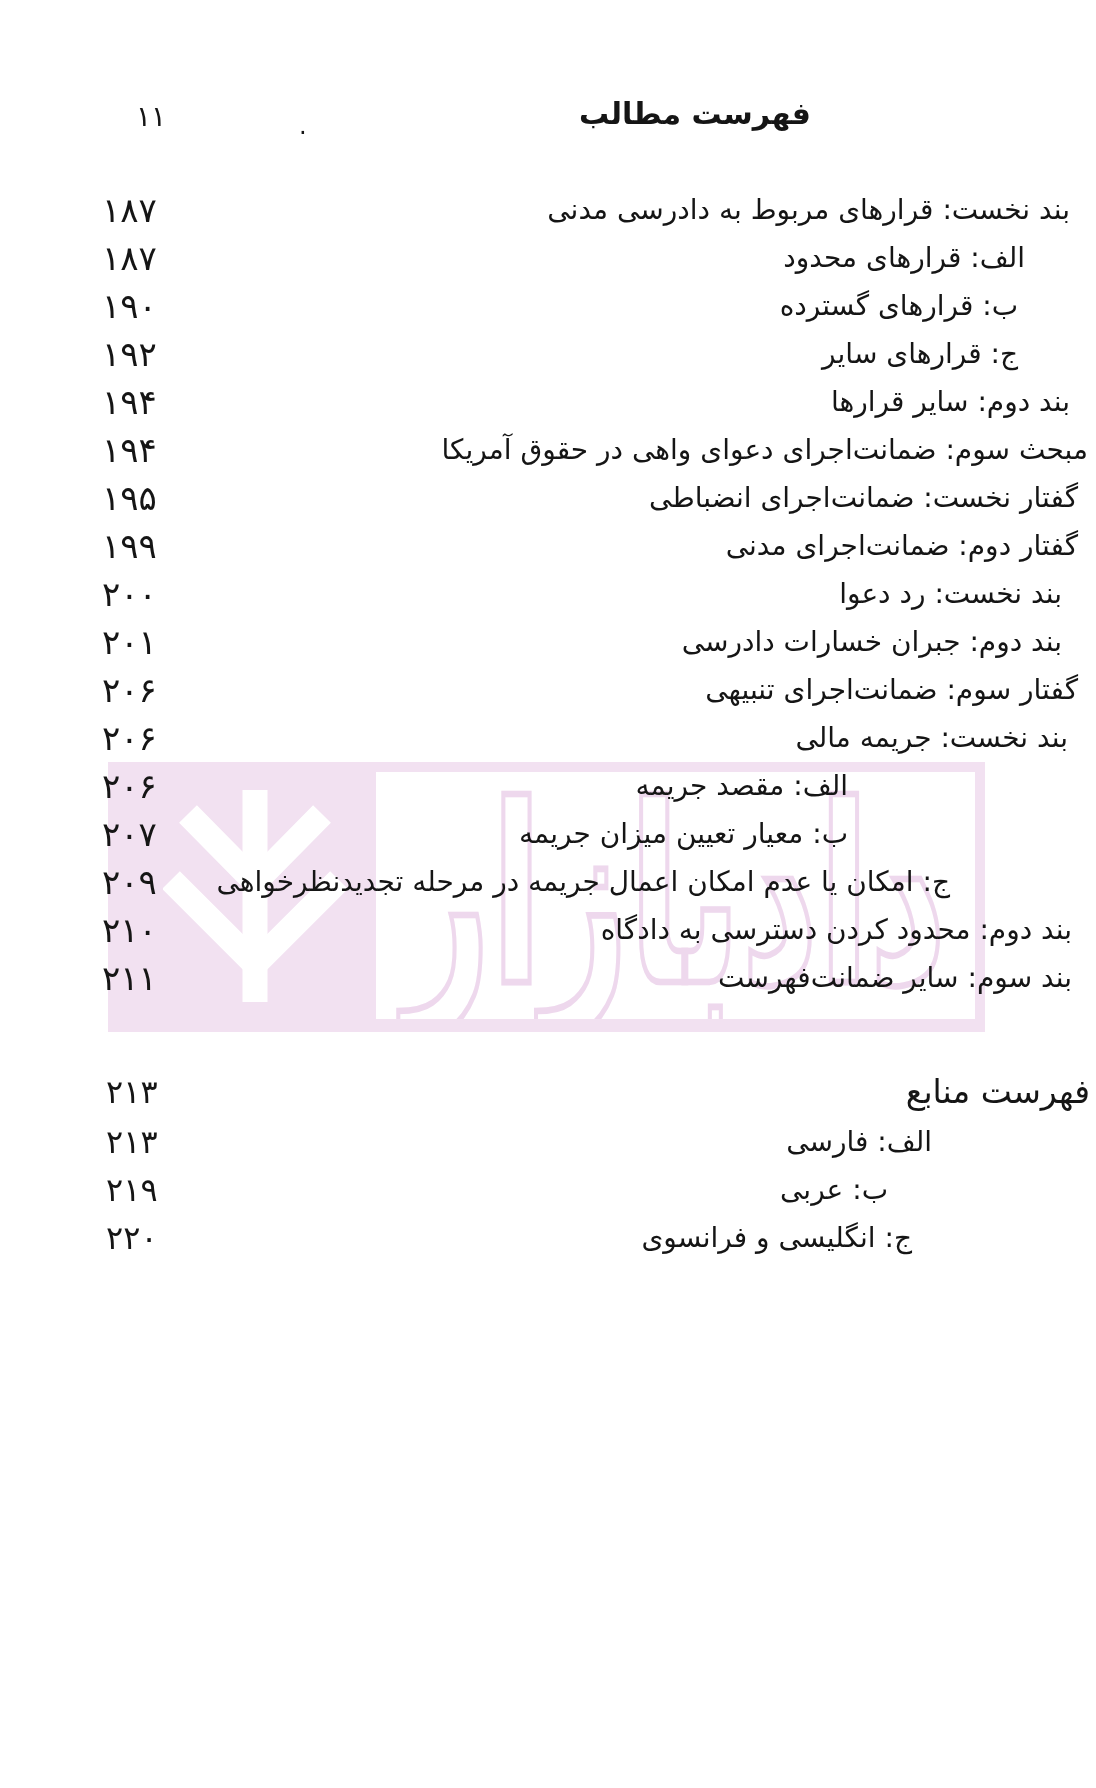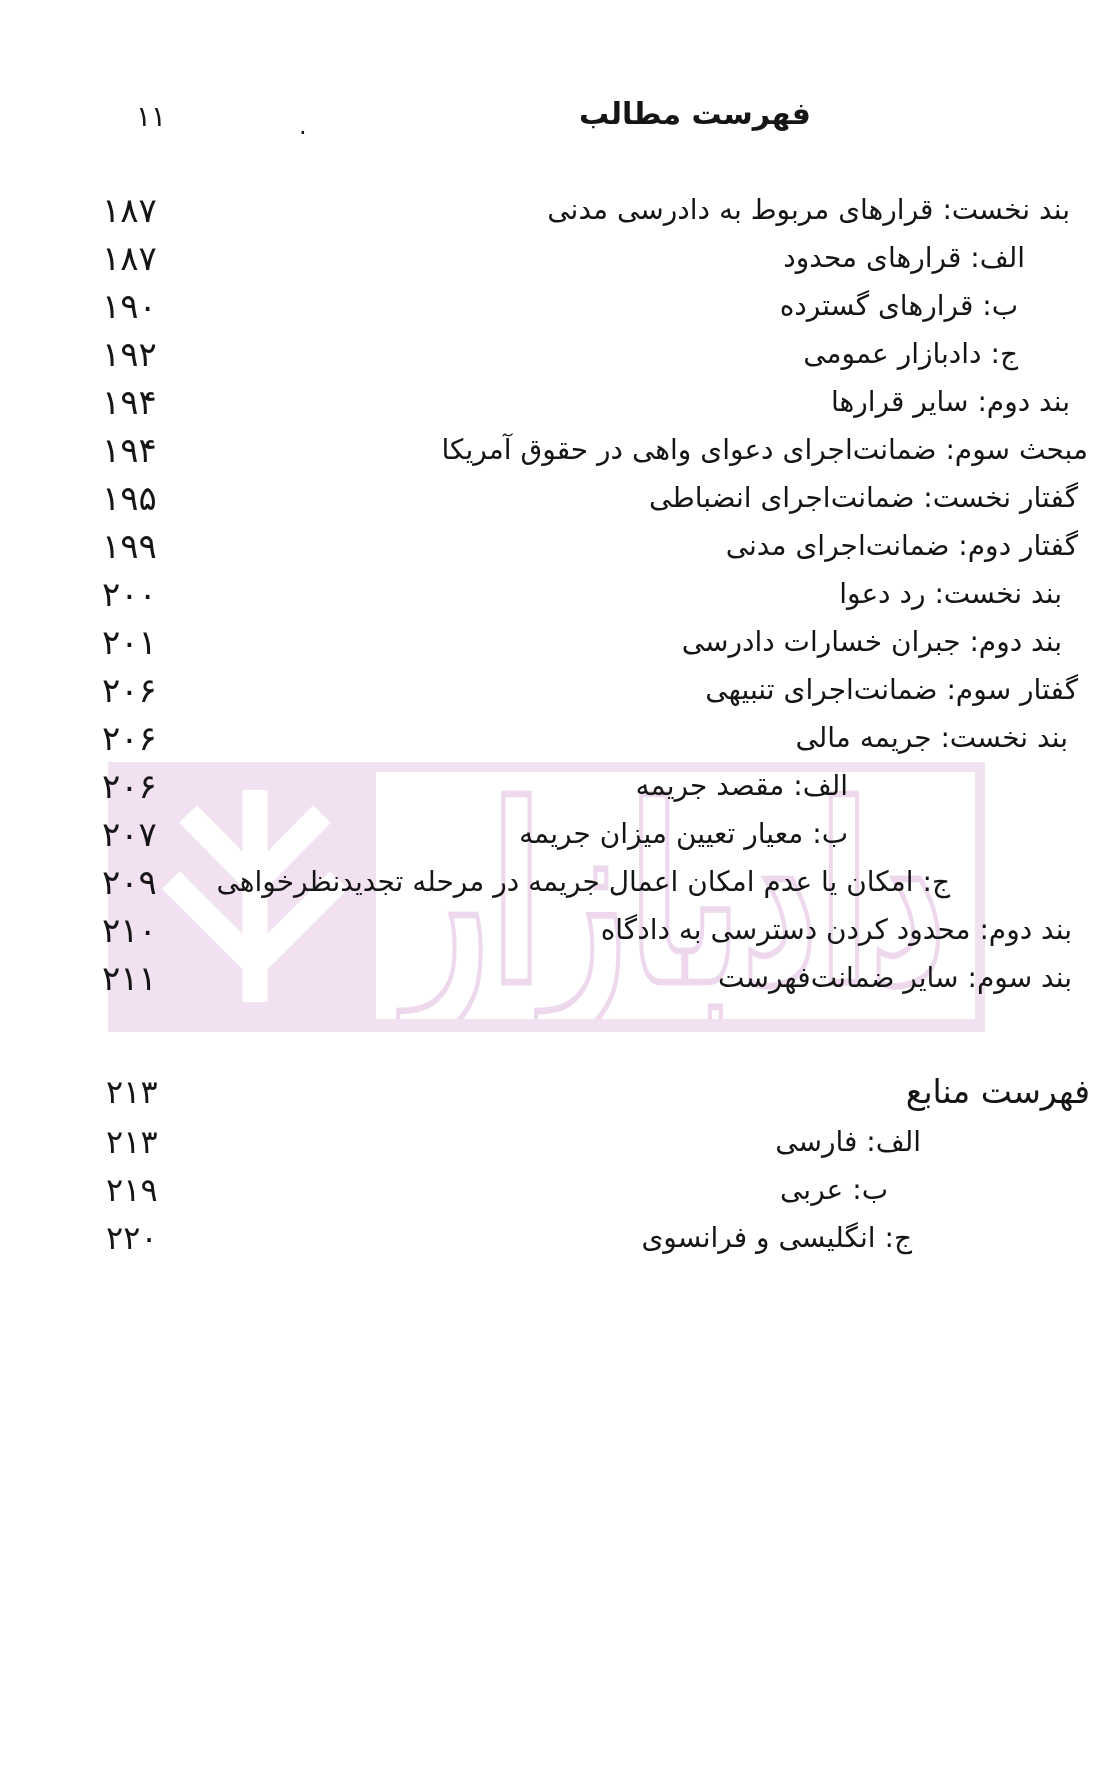--- a/index.html
+++ b/index.html
@@ -78,21 +78,21 @@
 
   <span class="lbl" style="top:190px;right:26px">بند نخست: قرارهای مربوط به دادرسی مدنی</span>
   <span class="num" style="top:190px">۱۸۷</span>
 
   <span class="lbl" style="top:238px;right:71px">الف: قرارهای محدود</span>
   <span class="num" style="top:238px">۱۸۷</span>
 
   <span class="lbl" style="top:286px;right:78px">ب: قرارهای گسترده</span>
   <span class="num" style="top:286px">۱۹۰</span>
 
-  <span class="lbl" style="top:334px;right:78px">ج: دادبازار عمومی</span>
+  <span class="lbl" style="top:334px;right:78px">ج: قرارهای سایر</span>
   <span class="num" style="top:334px">۱۹۲</span>
 
   <span class="lbl" style="top:382px;right:26px">بند دوم: سایر قرارها</span>
   <span class="num" style="top:382px">۱۹۴</span>
 
   <span class="lbl" style="top:430px;right:8px">مبحث سوم: ضمانت‌اجرای دعوای واهی در حقوق آمریکا</span>
   <span class="num" style="top:430px">۱۹۴</span>
 
   <span class="lbl" style="top:478px;right:18px">گفتار نخست: ضمانت‌اجرای انضباطی</span>
   <span class="num" style="top:478px">۱۹۵</span>
@@ -123,21 +123,21 @@
 
   <span class="lbl" style="top:910px;right:24px">بند دوم: محدود کردن دسترسی به دادگاه</span>
   <span class="num" style="top:910px">۲۱۰</span>
 
   <span class="lbl" style="top:958px;right:24px">بند سوم: سایر ضمانت‌فهرست</span>
   <span class="num" style="top:958px">۲۱۱</span>
 
   <span class="src-title" style="top:1068px;right:6px">فهرست منابع</span>
   <span class="src-num" style="top:1068px">۲۱۳</span>
 
-  <span class="src-lbl" style="top:1120px;right:175px">الف: فارسی</span>
+  <span class="src-lbl" style="top:1120px;right:164px">الف: فارسی</span>
   <span class="src-num" style="top:1118px">۲۱۳</span>
 
   <span class="src-lbl" style="top:1168px;right:208px">ب: عربی</span>
   <span class="src-num" style="top:1166px">۲۱۹</span>
 
   <span class="src-lbl" style="top:1216px;right:184px">ج: انگلیسی و فرانسوی</span>
   <span class="src-num" style="top:1214px">۲۲۰</span>
 
 </div>
 

